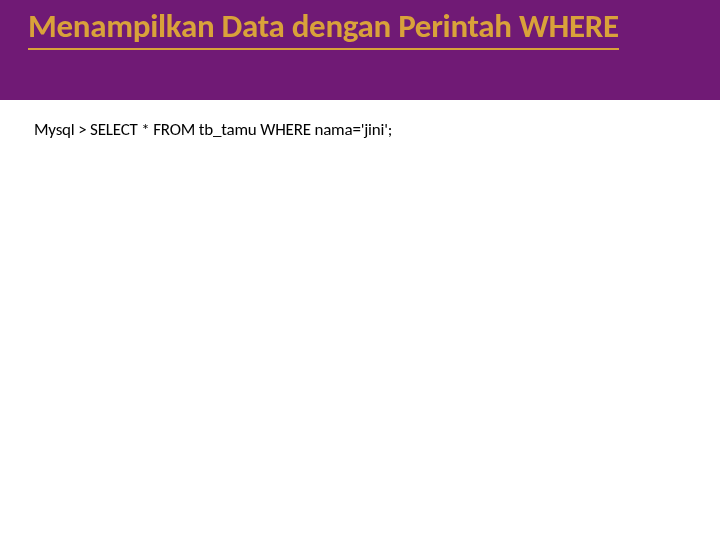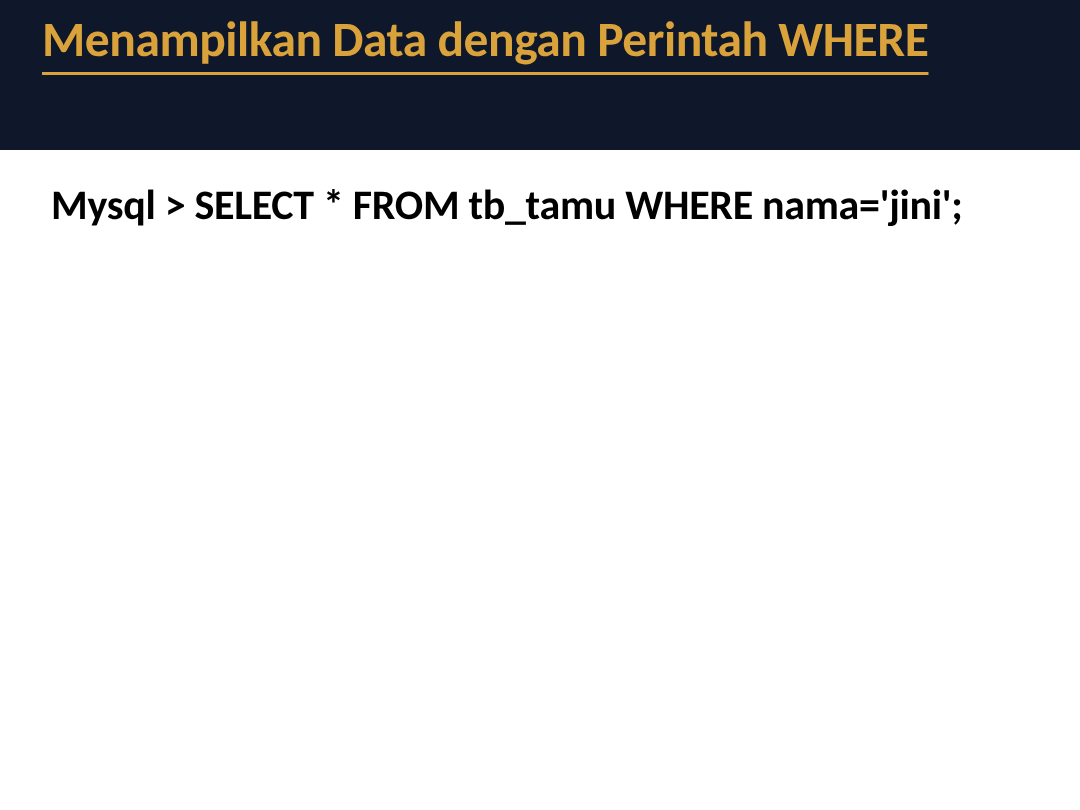--- a/index.html
+++ b/index.html
@@ -7,21 +7,21 @@
   body {
     background: #ffffff;
     font-family: "Segoe UI", "Calibri", "Helvetica Neue", Arial, sans-serif;
   }
   .slide {
     width: 720px;
     height: 540px;
     position: relative;
   }
   .title-bar {
-    background: #0f172a;
+    background: #701a75;
     padding: 8px 32px 14px 28px;
     min-height: 100px;
     display: flex;
     align-items: flex-start;
   }
   .title-text {
     color: #d9a23a; 
     font-size: 33px;
     font-weight: 700;
     line-height: 1.15;
@@ -31,23 +31,23 @@
     display: inline;
   }
   .title-wrap {
     display: inline-block;
   }
   .content {
     padding: 20px 34px 0 34px;
   }
   .body-text {
     color: #000000;
-    font-size: 28px;
+    font-size: 17px;
     line-height: 1.18;
-    font-weight: 700;
+    font-weight: 400;
     letter-spacing: -0.2px;
   }
 </style>
 </head>
 <body>
 
 <div class="slide">
   <div class="title-bar">
     <div class="title-wrap">
       <span class="title-text">Menampilkan Data dengan Perintah WHERE</span>

